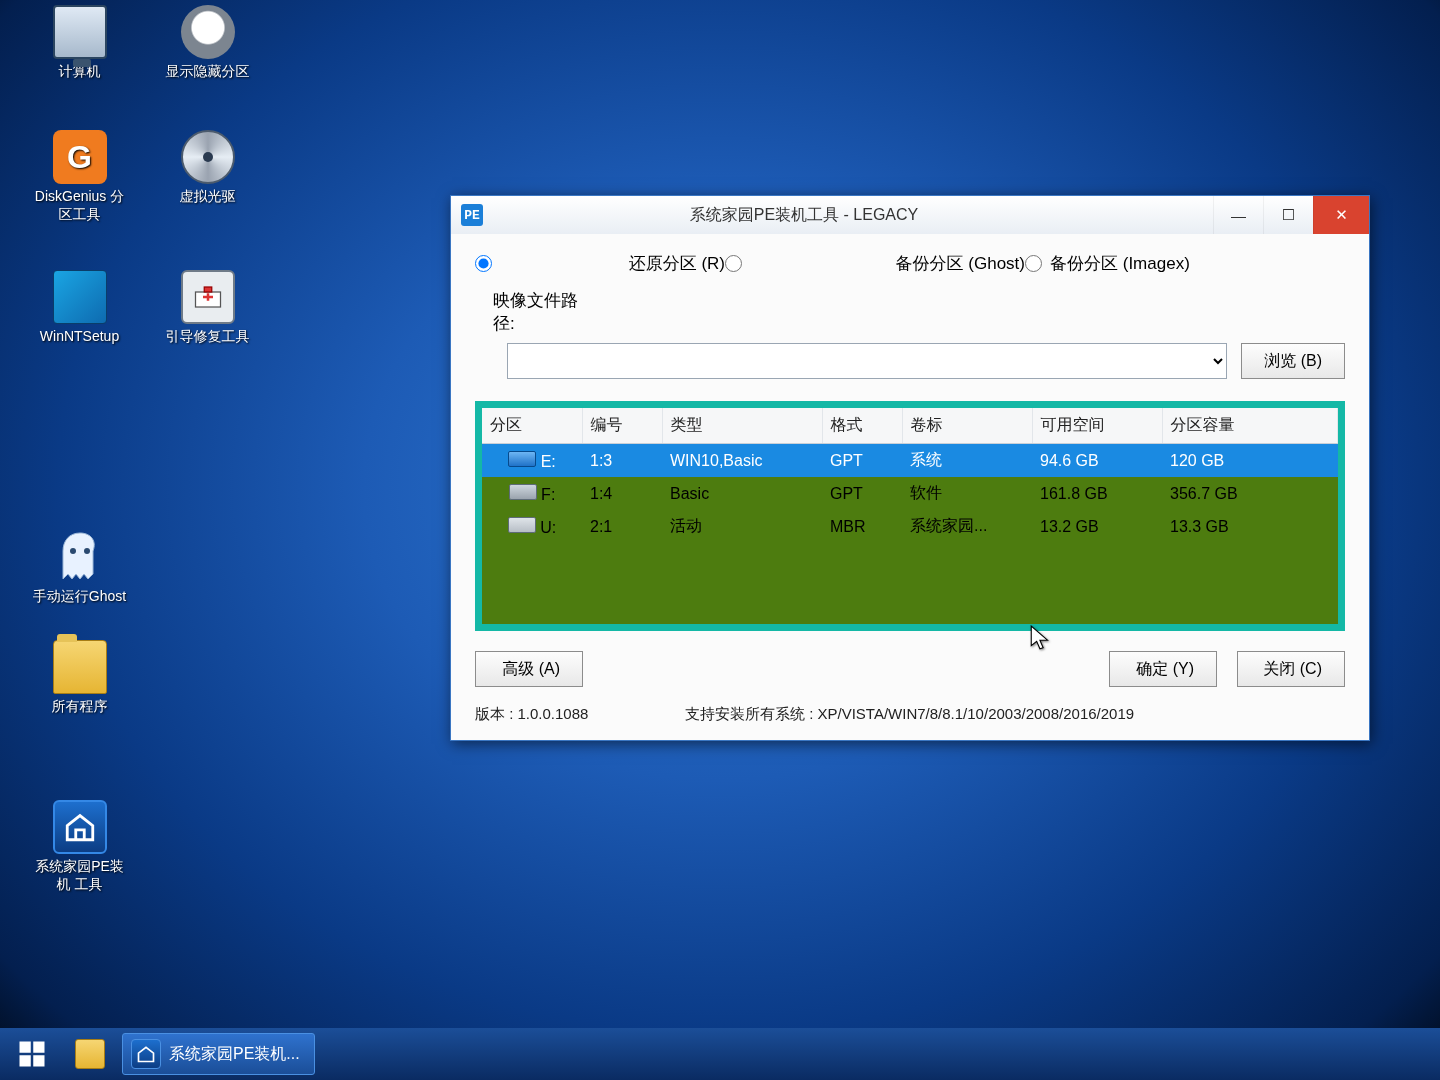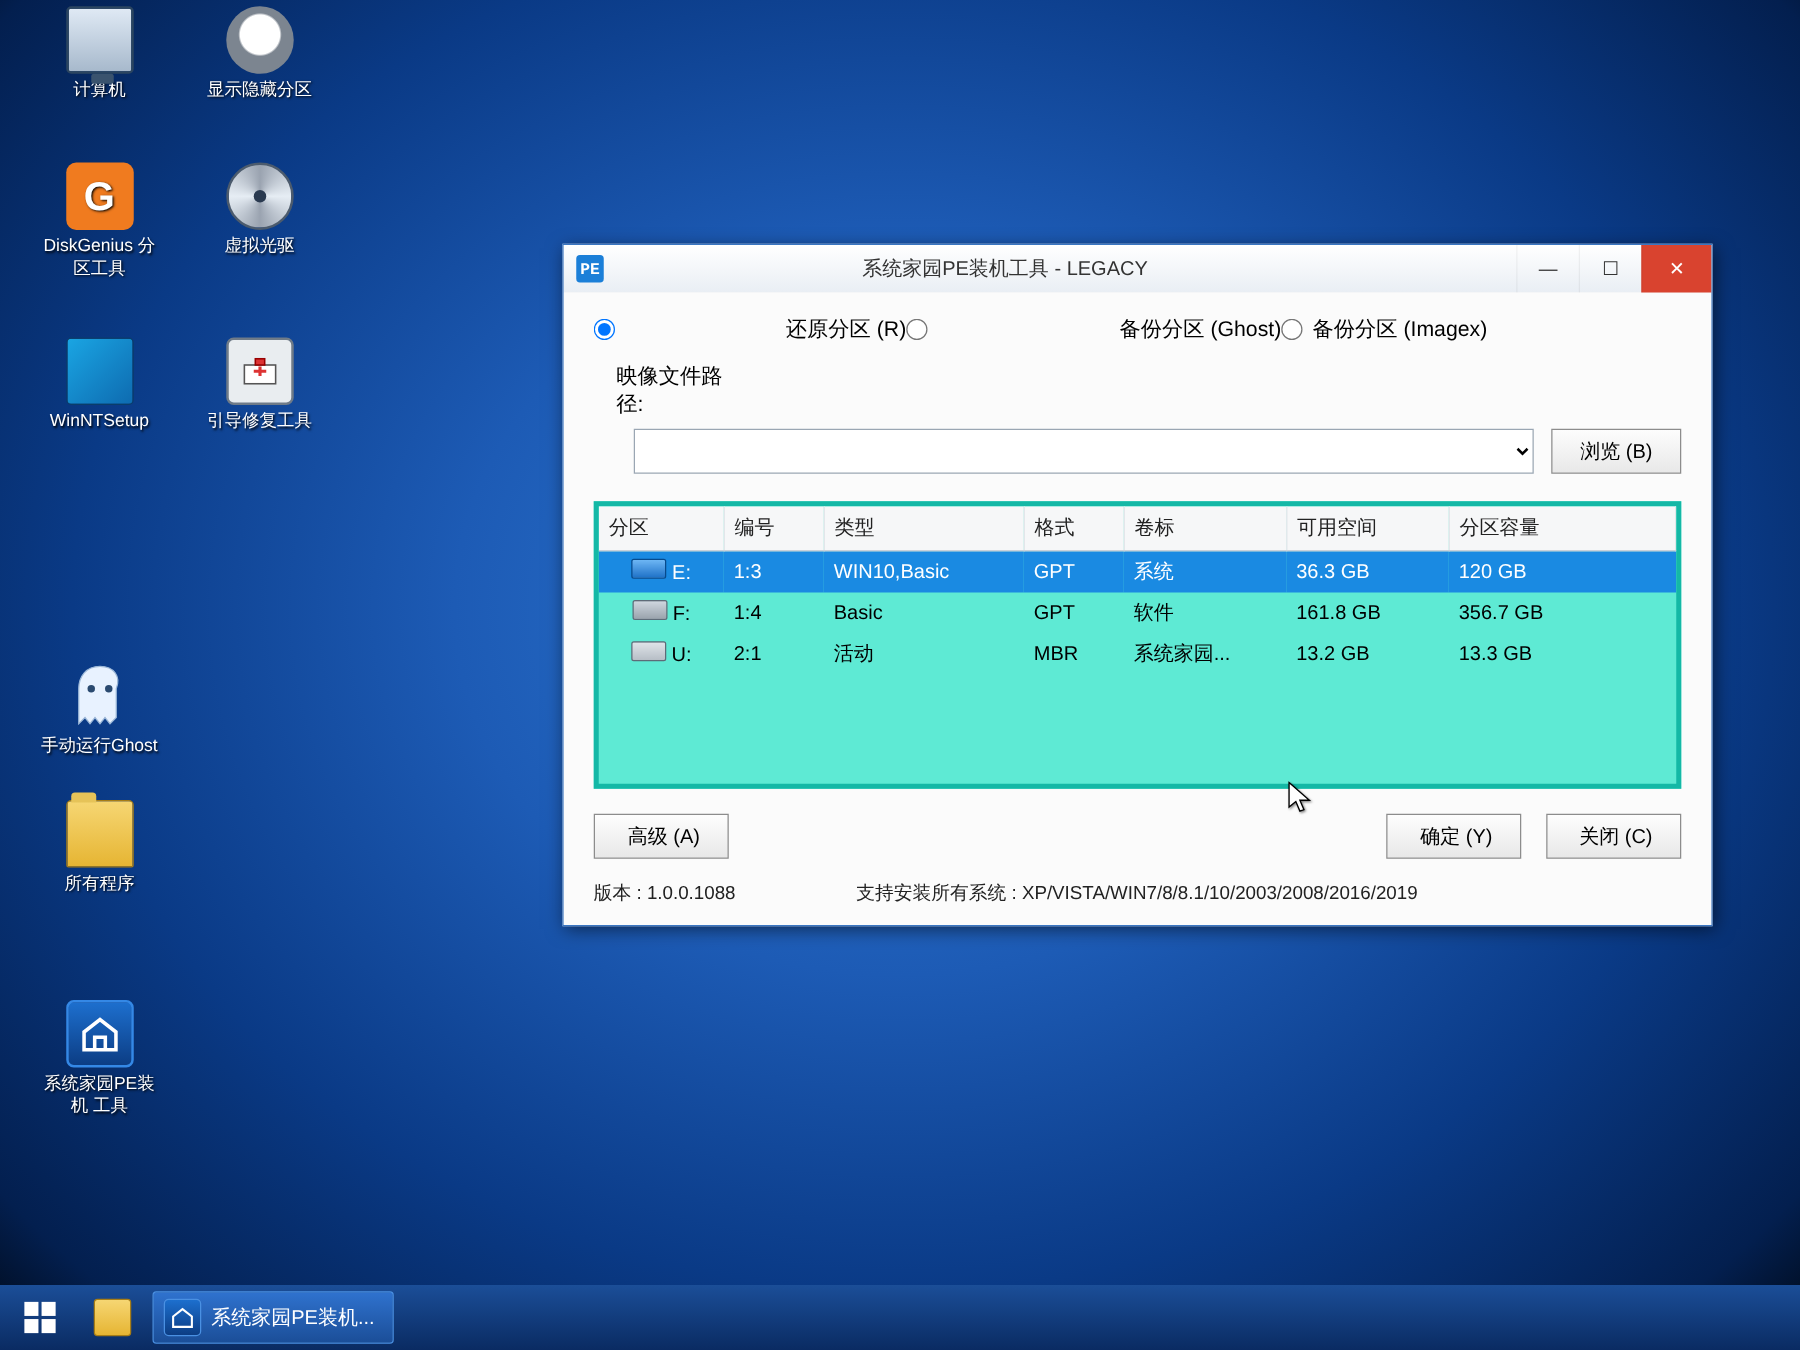--- a/index.html
+++ b/index.html
@@ -41,21 +41,21 @@
 .radios { display:flex; gap:0; margin-bottom:14px; font-size:17px; }
 .radios label { display:flex; align-items:center; gap:8px; cursor:pointer;justify-content:space-between; }
 .radios .r1{flex:0 0 250px;} .radios .r2{flex:0 0 300px;}
 .radios input { width:17px;height:17px; }
 
 .path-row { display:flex; align-items:center; gap:14px; margin-bottom:22px; }
 .path-row .plabel { font-size:17px; width:120px; padding-left:18px;}
 .path-row select { flex:1; height:36px; border:1px solid #9aa6b3; background:#fff; font-size:15px; }
 .btn { height:36px; padding:0 22px; background:linear-gradient(#fdfdfd,#e8e8e8); border:1px solid #8c8c8c; font-size:16px; cursor:pointer;text-align:right; }
 
-.tbl { border:4px solid #14b8a6; background:#5eead4; height:230px; overflow:hidden; }
+.tbl { border:7px solid #14b8a6; background:#4d7c0f; height:230px; overflow:hidden; }
 .tbl table { width:100%; border-collapse:collapse; font-size:16px; }
 .tbl th { text-align:left; font-weight:normal; padding:7px 8px; border-bottom:1px solid #c9d0d8; border-right:1px solid #e2e6ea; background:#f6f7f8; color:#222;}
 .tbl td { padding:6px 8px; }
 .tbl tr.sel td { background:#1a8ae2; color:#fff; }
 .tbl td.iconcell{ width:42px; text-align:center; }
 .diskicn{display:inline-block;width:28px;height:16px;background:linear-gradient(#cfd7df,#9aa3ad);border:1px solid #5e6b78;border-radius:2px;}
 .diskicn.blue{background:linear-gradient(#6db6f4,#1f72c8);border-color:#074a8c;}
 .diskicn.usb{background:linear-gradient(#dfe4e9,#b7bec6);}
 
 .foot-btns { display:flex; margin:20px 0 14px; }
@@ -190,21 +190,21 @@
           <th>分区容量</th>
         </tr>
           </thead>
         <tbody id="tbody">
             <tr class="sel">
               <td class="iconcell"><span class="diskicn blue"></span> E:</td>
               <td>1:3</td>
               <td>WIN10,Basic</td>
               <td>GPT</td>
               <td>系统</td>
-              <td>36.3 GB</td>
+              <td>94.6 GB</td>
               <td>120 GB</td>
             </tr>
             <tr>
               <td class="iconcell"><span class="diskicn "></span> F:</td>
               <td>1:4</td>
               <td>Basic</td>
               <td>GPT</td>
               <td>软件</td>
               <td>161.8 GB</td>
               <td>356.7 GB</td>

